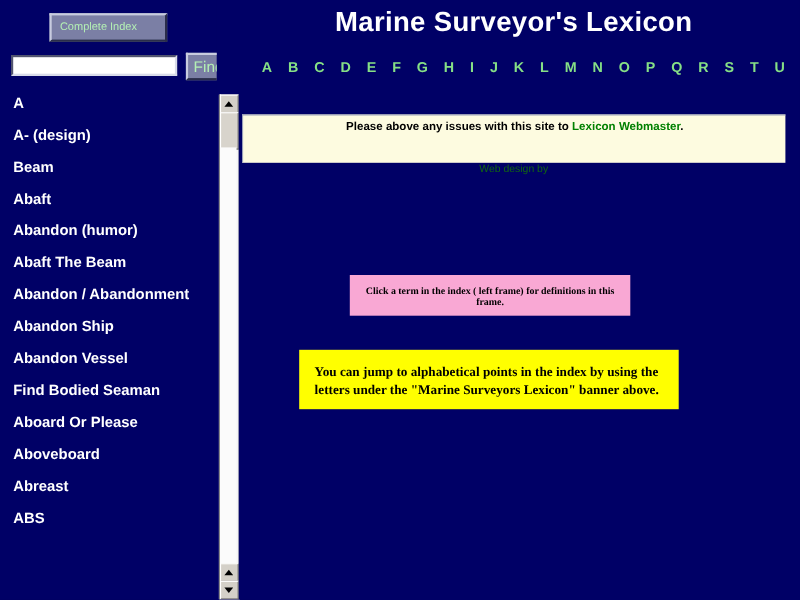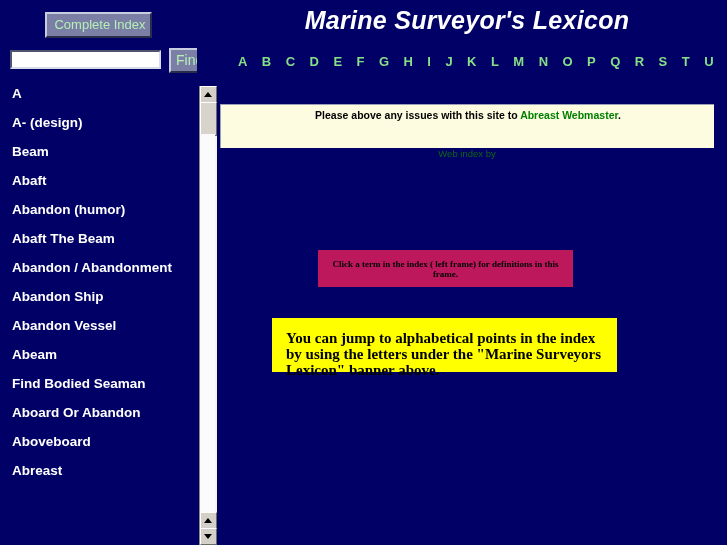--- a/index.html
+++ b/index.html
@@ -37,23 +37,23 @@
     top: 12px;
     width: 197px;
     text-align: center;
   }
 
   .win-button {
     display: inline-block;
     background: #7b7fa5;
     color: #b4f0b4;
     font-family: "Liberation Sans", sans-serif;
-    font-size: 13px;
+    font-size: 10px;
     line-height: 15px;
-    padding: 3px 4px 4px 7px;
+    padding: 3px 25px 4px 7px;
     border-top: 2px solid #c8ccdf;
     border-left: 2px solid #c8ccdf;
     border-right: 2px solid #2a2d4a;
     border-bottom: 2px solid #2a2d4a;
     cursor: pointer;
     white-space: nowrap;
   }
 
   #search-row {
     position: absolute;
@@ -198,21 +198,20 @@
     position: absolute;
     left: 0;
     top: 6px;
     width: 500px;
     text-align: center;
     color: #ffffff;
     font-family: "Liberation Sans", sans-serif;
     font-size: 25px;
     font-weight: bold;
     letter-spacing: 0.3px;
-    font-style: italic;
   }
 
   #alpha-nav {
     position: absolute;
     left: 0;
     top: 52px;
     width: 500px;
     text-align: center;
     white-space: nowrap;
     margin-left: 16px;
@@ -269,21 +268,21 @@
     font-family: "Liberation Sans", sans-serif;
     font-size: 9.5px;
   }
 
   #green-box {
     position: absolute;
     left: 101px;
     top: 250px;
     width: 255px;
     height: 37px;
-    background: #be185d;
+    background: #f9a8d4;
     display: flex;
     align-items: center;
     justify-content: center;
   }
 
   #green-box-text {
     color: #000000;
     font-family: "Liberation Serif", serif;
     font-size: 9px;
     font-weight: bold;
@@ -300,21 +299,21 @@
     background: #ffff00;
   }
 
   #yellow-box-text {
     position: absolute;
     left: 14px;
     top: 12px;
     width: 318px;
     color: #000000;
     font-family: "Liberation Serif", serif;
-    font-size: 15px;
+    font-size: 12px;
     font-weight: bold;
     line-height: 16px;
   }
 </style>
 </head>
 <body>
 
 <div id="page">
 
   <div id="left-frame">
@@ -331,25 +330,25 @@
     <div id="index-list">
       <a class="index-item">A</a>
       <a class="index-item">A- (design)</a>
       <a class="index-item">Beam</a>
       <a class="index-item">Abaft</a>
       <a class="index-item">Abandon (humor)</a>
       <a class="index-item">Abaft The Beam</a>
       <a class="index-item">Abandon / Abandonment</a>
       <a class="index-item">Abandon Ship</a>
       <a class="index-item">Abandon Vessel</a>
-      <a class="index-item">Abeam</a>
       <a class="index-item">Find Bodied Seaman</a>
-      <a class="index-item">Aboard Or Abandon</a>
+      <a class="index-item">Aboard Or Please</a>
       <a class="index-item">Aboveboard</a>
       <a class="index-item">Abreast</a>
+      <a class="index-item">ABS</a>
     </div>
   </div>
 
   <div id="left-scrollbar">
     <div class="sb-btn" id="sb-up-top">
       <span class="sb-arrow up"></span>
     </div>
     <div id="sb-thumb"></div>
     <div id="sb-track"></div>
     <div class="sb-btn" id="sb-up-bottom">
@@ -388,25 +387,25 @@
       <a class="alpha-link">U</a>
       <a class="alpha-link">V</a>
       
       
       
       
     </div>
 
     <div id="notice-bar">
       <div id="notice-text">
-        <span>Please above any issues with this site to </span><a class="webmaster-link">Abreast Webmaster</a><span>.</span>
+        <span>Please above any issues with this site to </span><a class="webmaster-link">Lexicon Webmaster</a><span>.</span>
       </div>
     </div>
 
-    <div id="webdesign-line">Web index by</div>
+    <div id="webdesign-line">Web design by</div>
 
     <div id="green-box">
       <div id="green-box-text">Click a term in the index ( left frame) for definitions in this frame.</div>
     </div>
 
     <div id="yellow-box">
       <div id="yellow-box-text">You can jump to alphabetical points in the index by using the letters under the "Marine Surveyors Lexicon" banner above.</div>
     </div>
 
   </div>

